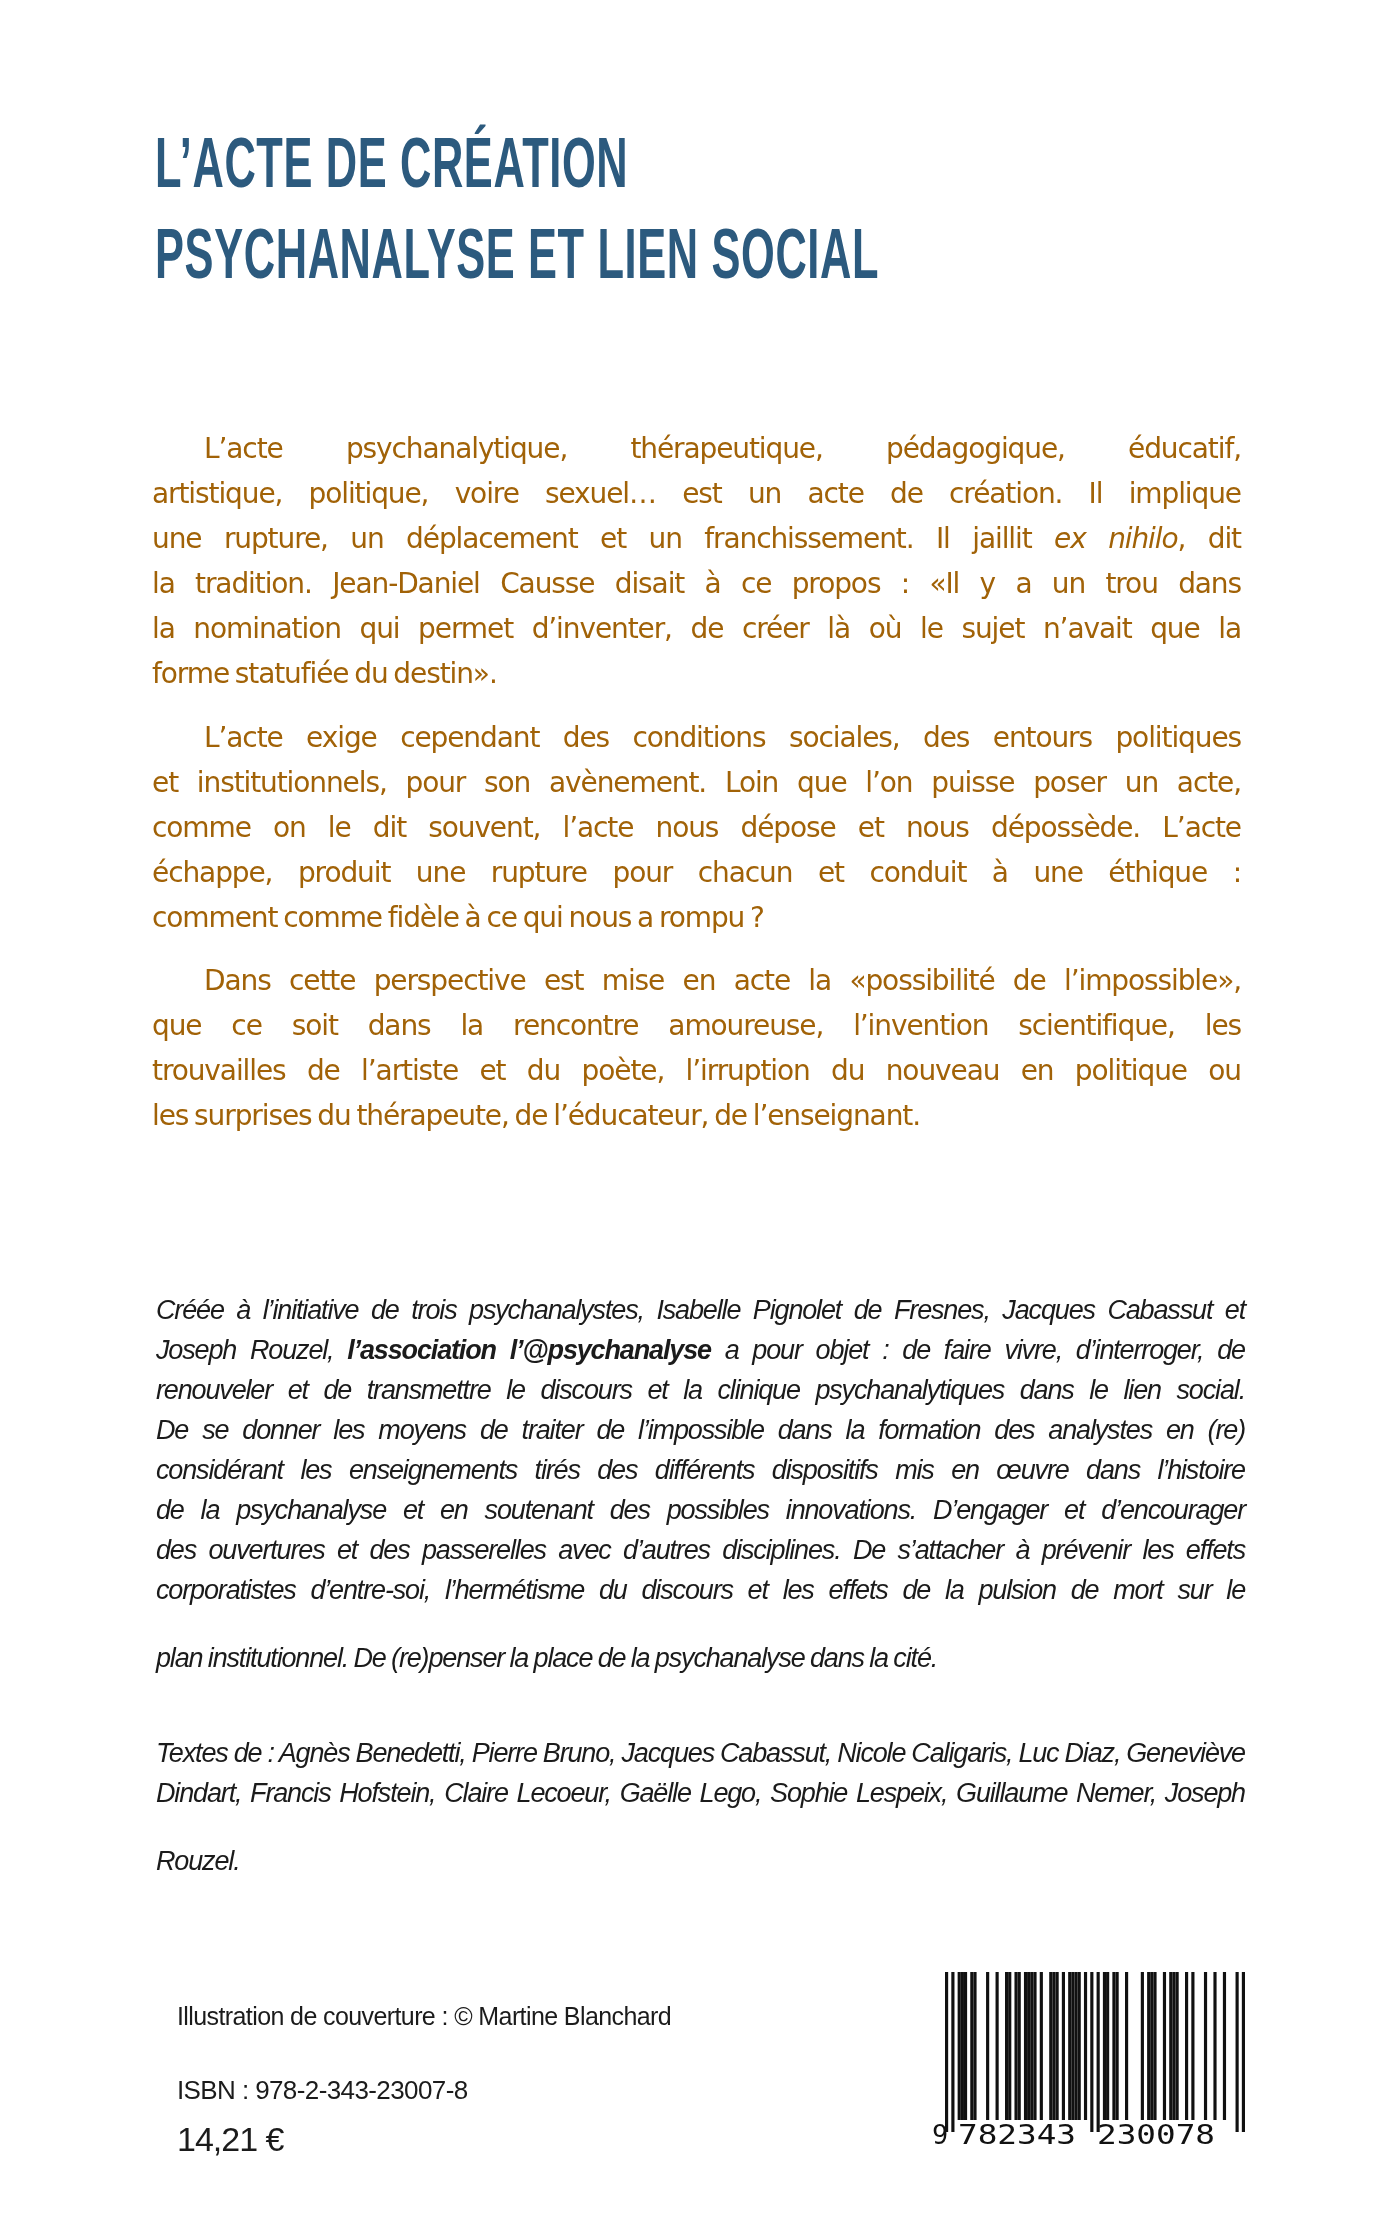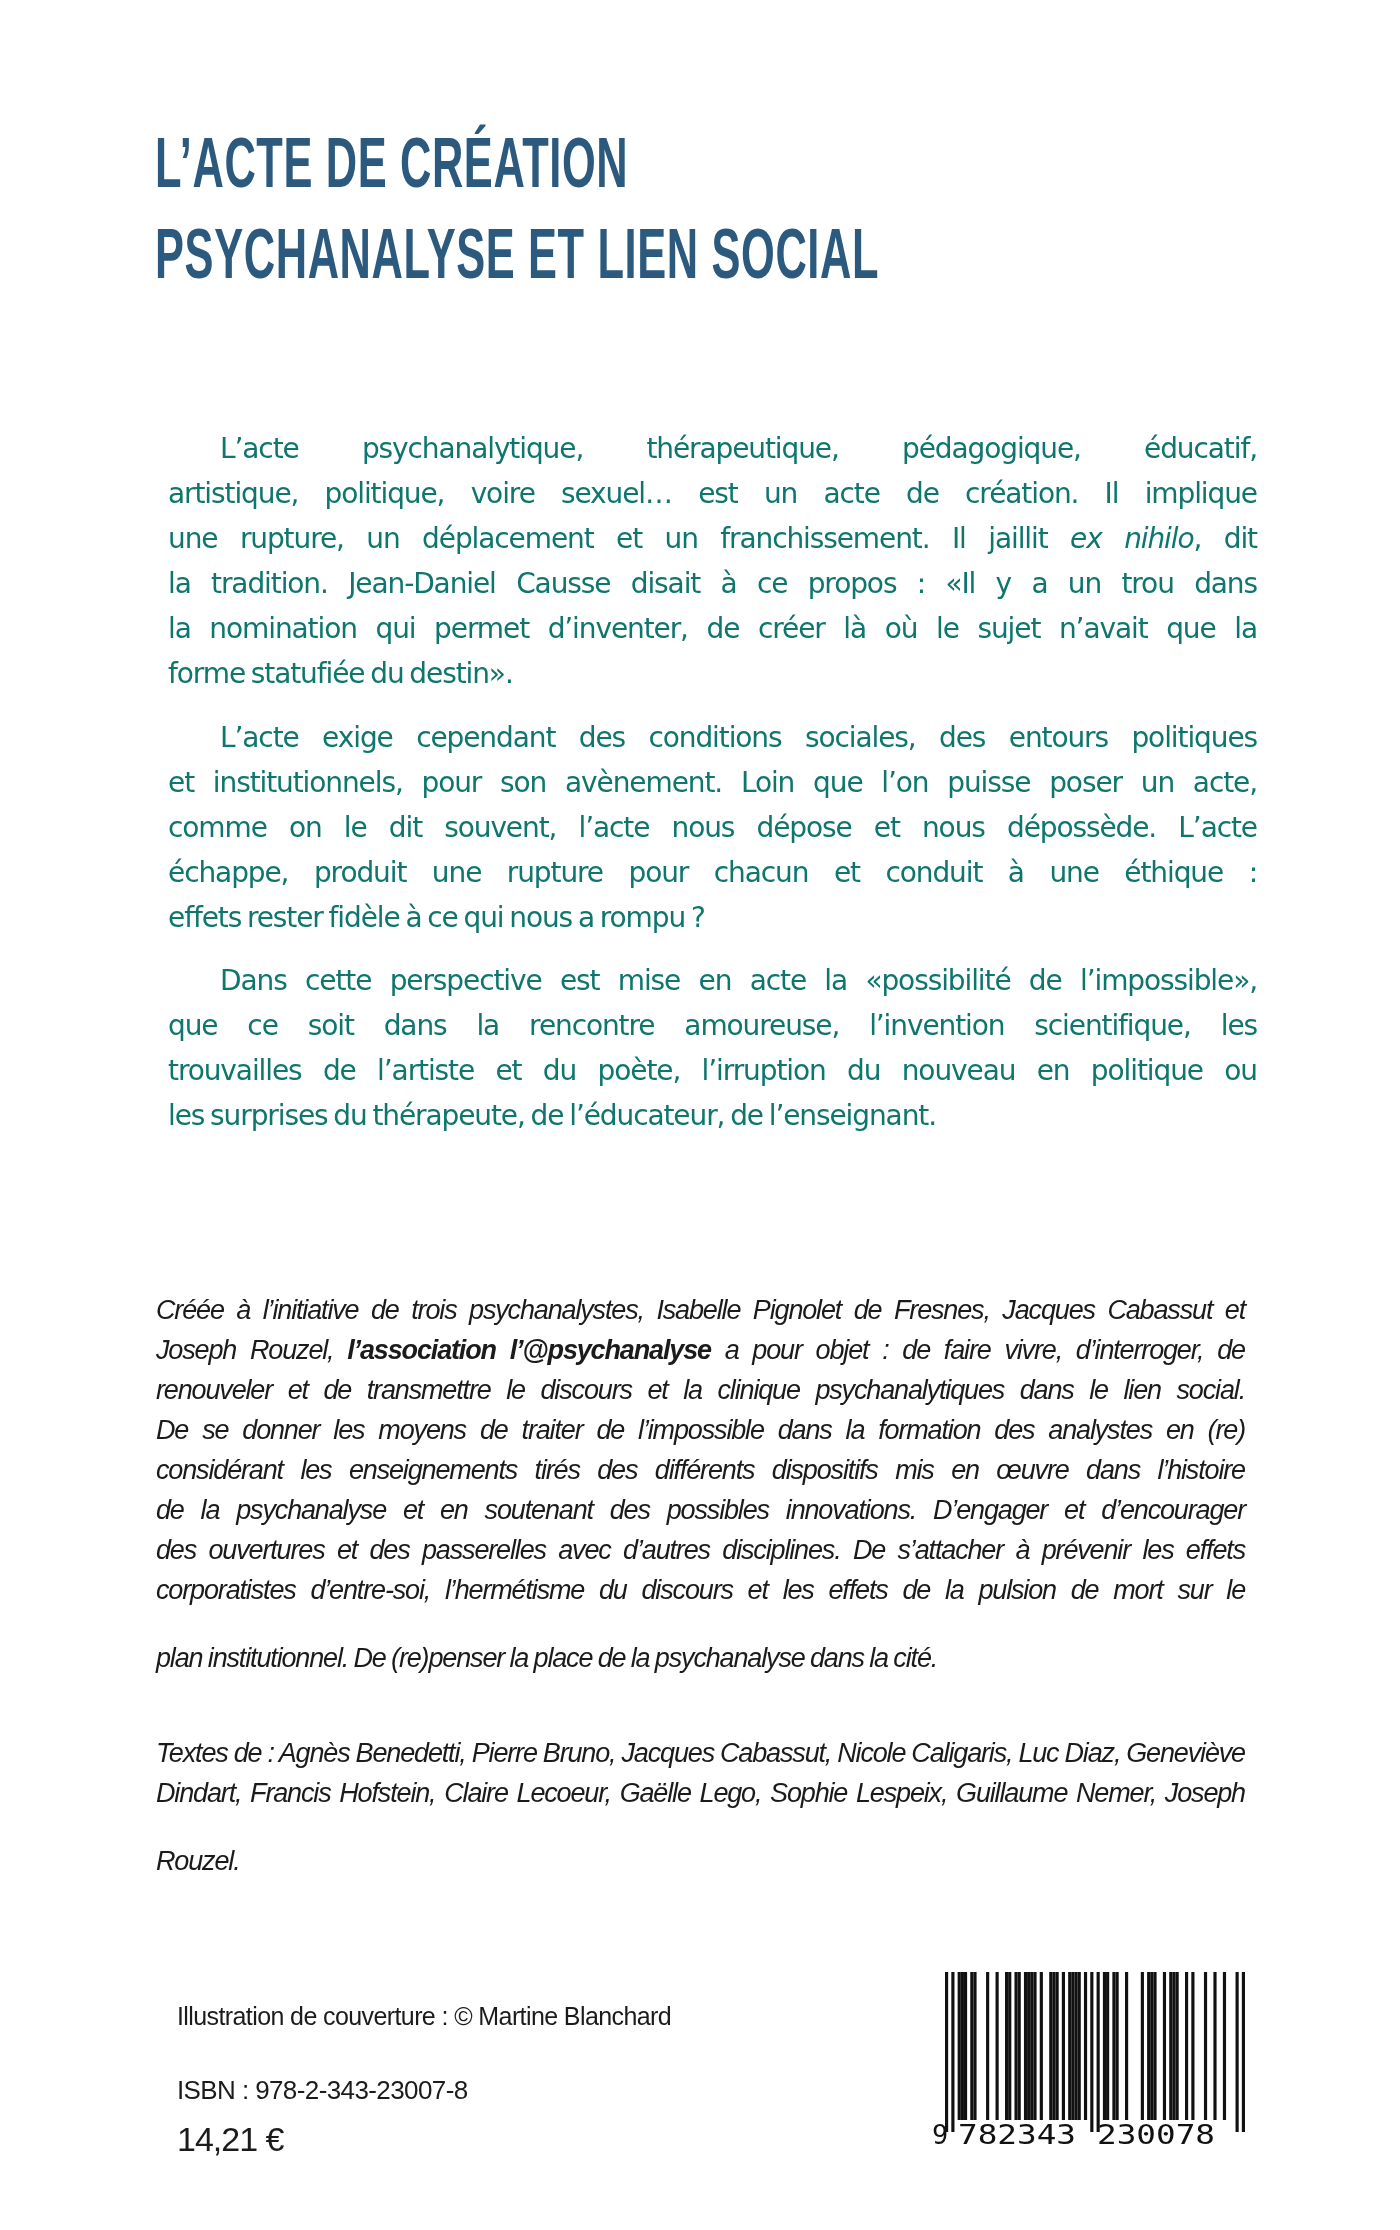--- a/index.html
+++ b/index.html
@@ -14,22 +14,22 @@
     font-size: 70px;
     line-height: 91px;
     transform: scaleX(0.62);
     transform-origin: left top;
     white-space: nowrap;
     letter-spacing: 1px;
   }
   .title div { height: 91px; }
 
   .body-block {
-    position: absolute; left: 168px; width: 1089px;
-    color: #0f766e;
+    position: absolute; left: 152px; width: 1089px;
+    color: #a16207;
     font-family: "DejaVu Sans", sans-serif;
     font-size: 28px;
   }
   .line {
     display: block; height: 45px; line-height: 45px;
     white-space: nowrap; overflow: visible;
     text-align: justify; text-align-last: justify;
     letter-spacing: -1.1px;
     word-spacing: -2px;
   }
@@ -85,21 +85,21 @@
     <span class="line">la tradition. Jean-Daniel Causse disait à ce propos : «Il y a un trou dans</span>
     <span class="line">la nomination qui permet d’inventer, de créer là où le sujet n’avait que la</span>
     <span class="line last">forme statufiée du destin».</span>
   </div>
 
   <div class="body-block" style="top:715px;">
     <span class="line indent">L’acte exige cependant des conditions sociales, des entours politiques</span>
     <span class="line">et institutionnels, pour son avènement. Loin que l’on puisse poser un acte,</span>
     <span class="line">comme on le dit souvent, l’acte nous dépose et nous dépossède. L’acte</span>
     <span class="line">échappe, produit une rupture pour chacun et conduit à une éthique :</span>
-    <span class="line last">effets rester fidèle à ce qui nous a rompu ?</span>
+    <span class="line last">comment comme fidèle à ce qui nous a rompu ?</span>
   </div>
 
   <div class="body-block" style="top:958px;">
     <span class="line indent">Dans cette perspective est mise en acte la «possibilité de l’impossible»,</span>
     <span class="line">que ce soit dans la rencontre amoureuse, l’invention scientifique, les</span>
     <span class="line">trouvailles de l’artiste et du poète, l’irruption du nouveau en politique ou</span>
     <span class="line last">les surprises du thérapeute, de l’éducateur, de l’enseignant.</span>
   </div>
 
   <div class="italic-block" style="top:1290px;">

